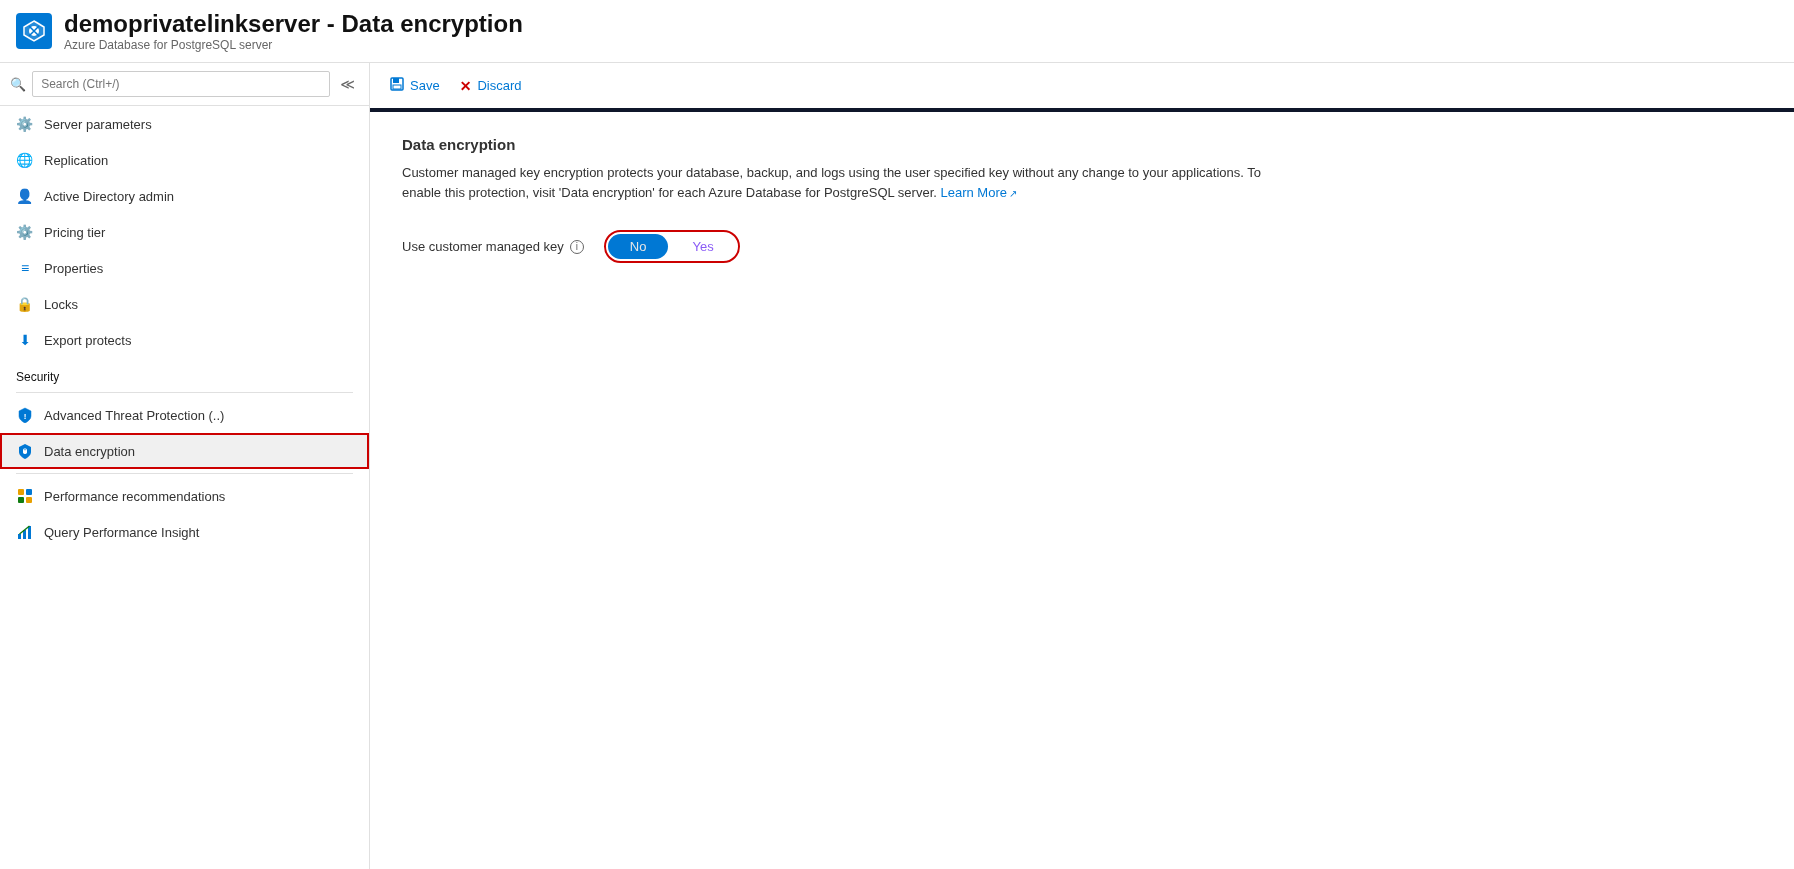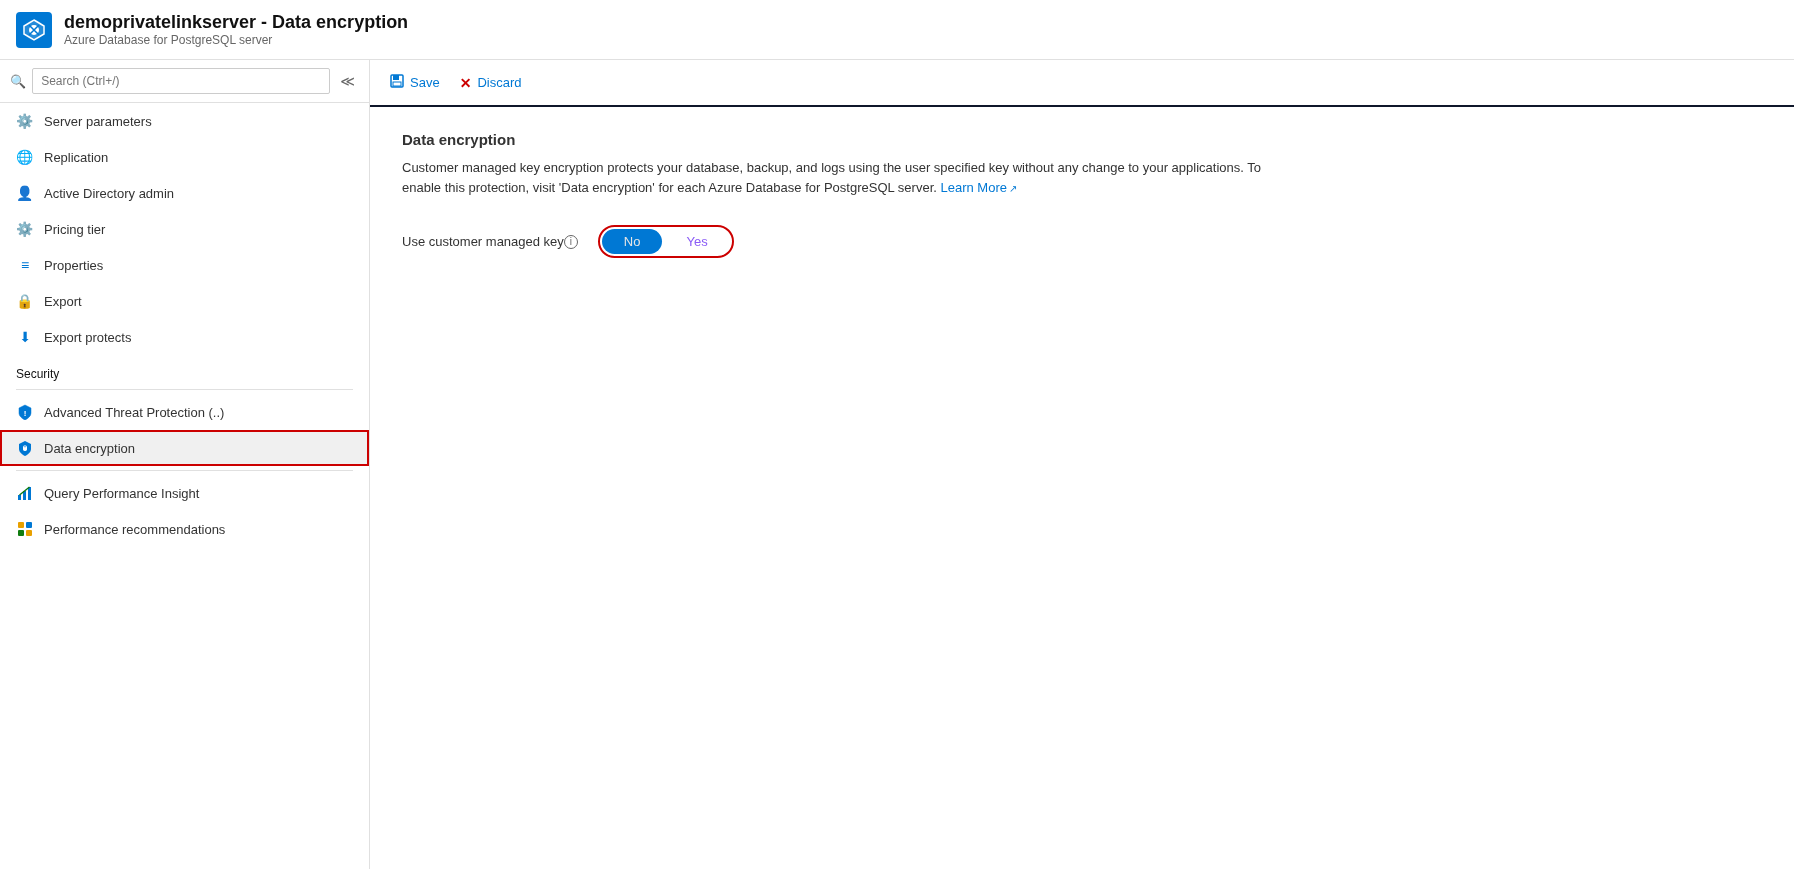--- a/index.html
+++ b/index.html
@@ -14,21 +14,21 @@
       background: #fff;
       min-height: 60px;
     }
     .header-icon {
       width: 36px;
       height: 36px;
       margin-right: 12px;
       flex-shrink: 0;
     }
     .header-title-block {}
-    .header-title { font-size: 18px; font-weight: 600; color: #111; }
+    .header-title { font-size: 24px; font-weight: 600; color: #111; }
     .header-subtitle { font-size: 12px; color: #666; }
 
     
     .layout {
       display: flex;
       flex: 1;
       overflow: hidden;
     }
 
     
@@ -111,21 +111,21 @@
       flex: 1;
       display: flex;
       flex-direction: column;
       overflow: hidden;
       background: #fff;
     }
     .toolbar {
       display: flex;
       align-items: center;
       padding: 10px 20px;
-      border-bottom: 2px solid #0f172a;
+      border-bottom: 4px solid #0f172a;
       gap: 20px;
     }
     .toolbar-btn {
       display: flex;
       align-items: center;
       gap: 6px;
       background: none;
       border: none;
       cursor: pointer;
       font-size: 13px;
@@ -160,20 +160,21 @@
       display: flex;
       align-items: center;
       gap: 20px;
       margin-top: 8px;
     }
     .field-label {
       font-size: 13px;
       color: #333;
       display: flex;
       align-items: center;
+      gap: 6px;
     }
     .info-icon {
       width: 14px;
       height: 14px;
       border-radius: 50%;
       border: 1px solid #666;
       display: inline-flex;
       align-items: center;
       justify-content: center;
       font-size: 10px;
@@ -259,21 +260,21 @@
       <div class="nav-item">
         <span class="nav-icon">⚙️</span>
         <span>Pricing tier</span>
       </div>
       <div class="nav-item">
         <span class="nav-icon icon-bars">≡</span>
         <span>Properties</span>
       </div>
       <div class="nav-item">
         <span class="nav-icon">🔒</span>
-        <span>Export</span>
+        <span>Locks</span>
       </div>
       <div class="nav-item">
         <span class="nav-icon" style="color:#0078d4; font-size:14px;">⬇</span>
         <span>Export protects</span>
       </div>
 
       <div class="nav-section-title">Security</div>
       <div class="nav-divider"></div>
       <div class="nav-item">
         <span class="nav-icon">
@@ -292,38 +293,38 @@
               <rect x="6.5" y="6" width="3" height="4" rx="0.5" fill="none" stroke="white" stroke-width="1"></rect>
             </svg>
         </span>
         <span>Data encryption</span>
       </div>
 
       <div class="nav-divider"></div>
       <div class="nav-item">
         <span class="nav-icon">
           <svg width="16" height="16" viewBox="0 0 16 16">
+              <rect x="1" y="1" width="6" height="6" fill="#e8a000" rx="1"></rect>
+              <rect x="9" y="1" width="6" height="6" fill="#0078d4" rx="1"></rect>
+              <rect x="1" y="9" width="6" height="6" fill="#107c10" rx="1"></rect>
+              <rect x="9" y="9" width="6" height="6" fill="#e8a000" rx="1"></rect>
+            </svg>
+        </span>
+        <span>Performance recommendations</span>
+      </div>
+      <div class="nav-item">
+        <span class="nav-icon">
+          <svg width="16" height="16" viewBox="0 0 16 16">
               <rect x="1" y="10" width="3" height="5" fill="#0078d4"></rect>
               <rect x="6" y="6" width="3" height="9" fill="#0078d4"></rect>
               <rect x="11" y="2" width="3" height="13" fill="#0078d4"></rect>
               <polyline points="2.5,10 7.5,6 12.5,2" fill="none" stroke="#107c10" stroke-width="1.5"></polyline>
             </svg>
         </span>
         <span>Query Performance Insight</span>
-      </div>
-      <div class="nav-item">
-        <span class="nav-icon">
-          <svg width="16" height="16" viewBox="0 0 16 16">
-              <rect x="1" y="1" width="6" height="6" fill="#e8a000" rx="1"></rect>
-              <rect x="9" y="1" width="6" height="6" fill="#0078d4" rx="1"></rect>
-              <rect x="1" y="9" width="6" height="6" fill="#107c10" rx="1"></rect>
-              <rect x="9" y="9" width="6" height="6" fill="#e8a000" rx="1"></rect>
-            </svg>
-        </span>
-        <span>Performance recommendations</span>
       </div>
     </nav>
   </div>
 
   <div class="main">
 
     <div class="toolbar">
       <button class="toolbar-btn">
         <span>
           <svg width="14" height="14" viewBox="0 0 14 14">

